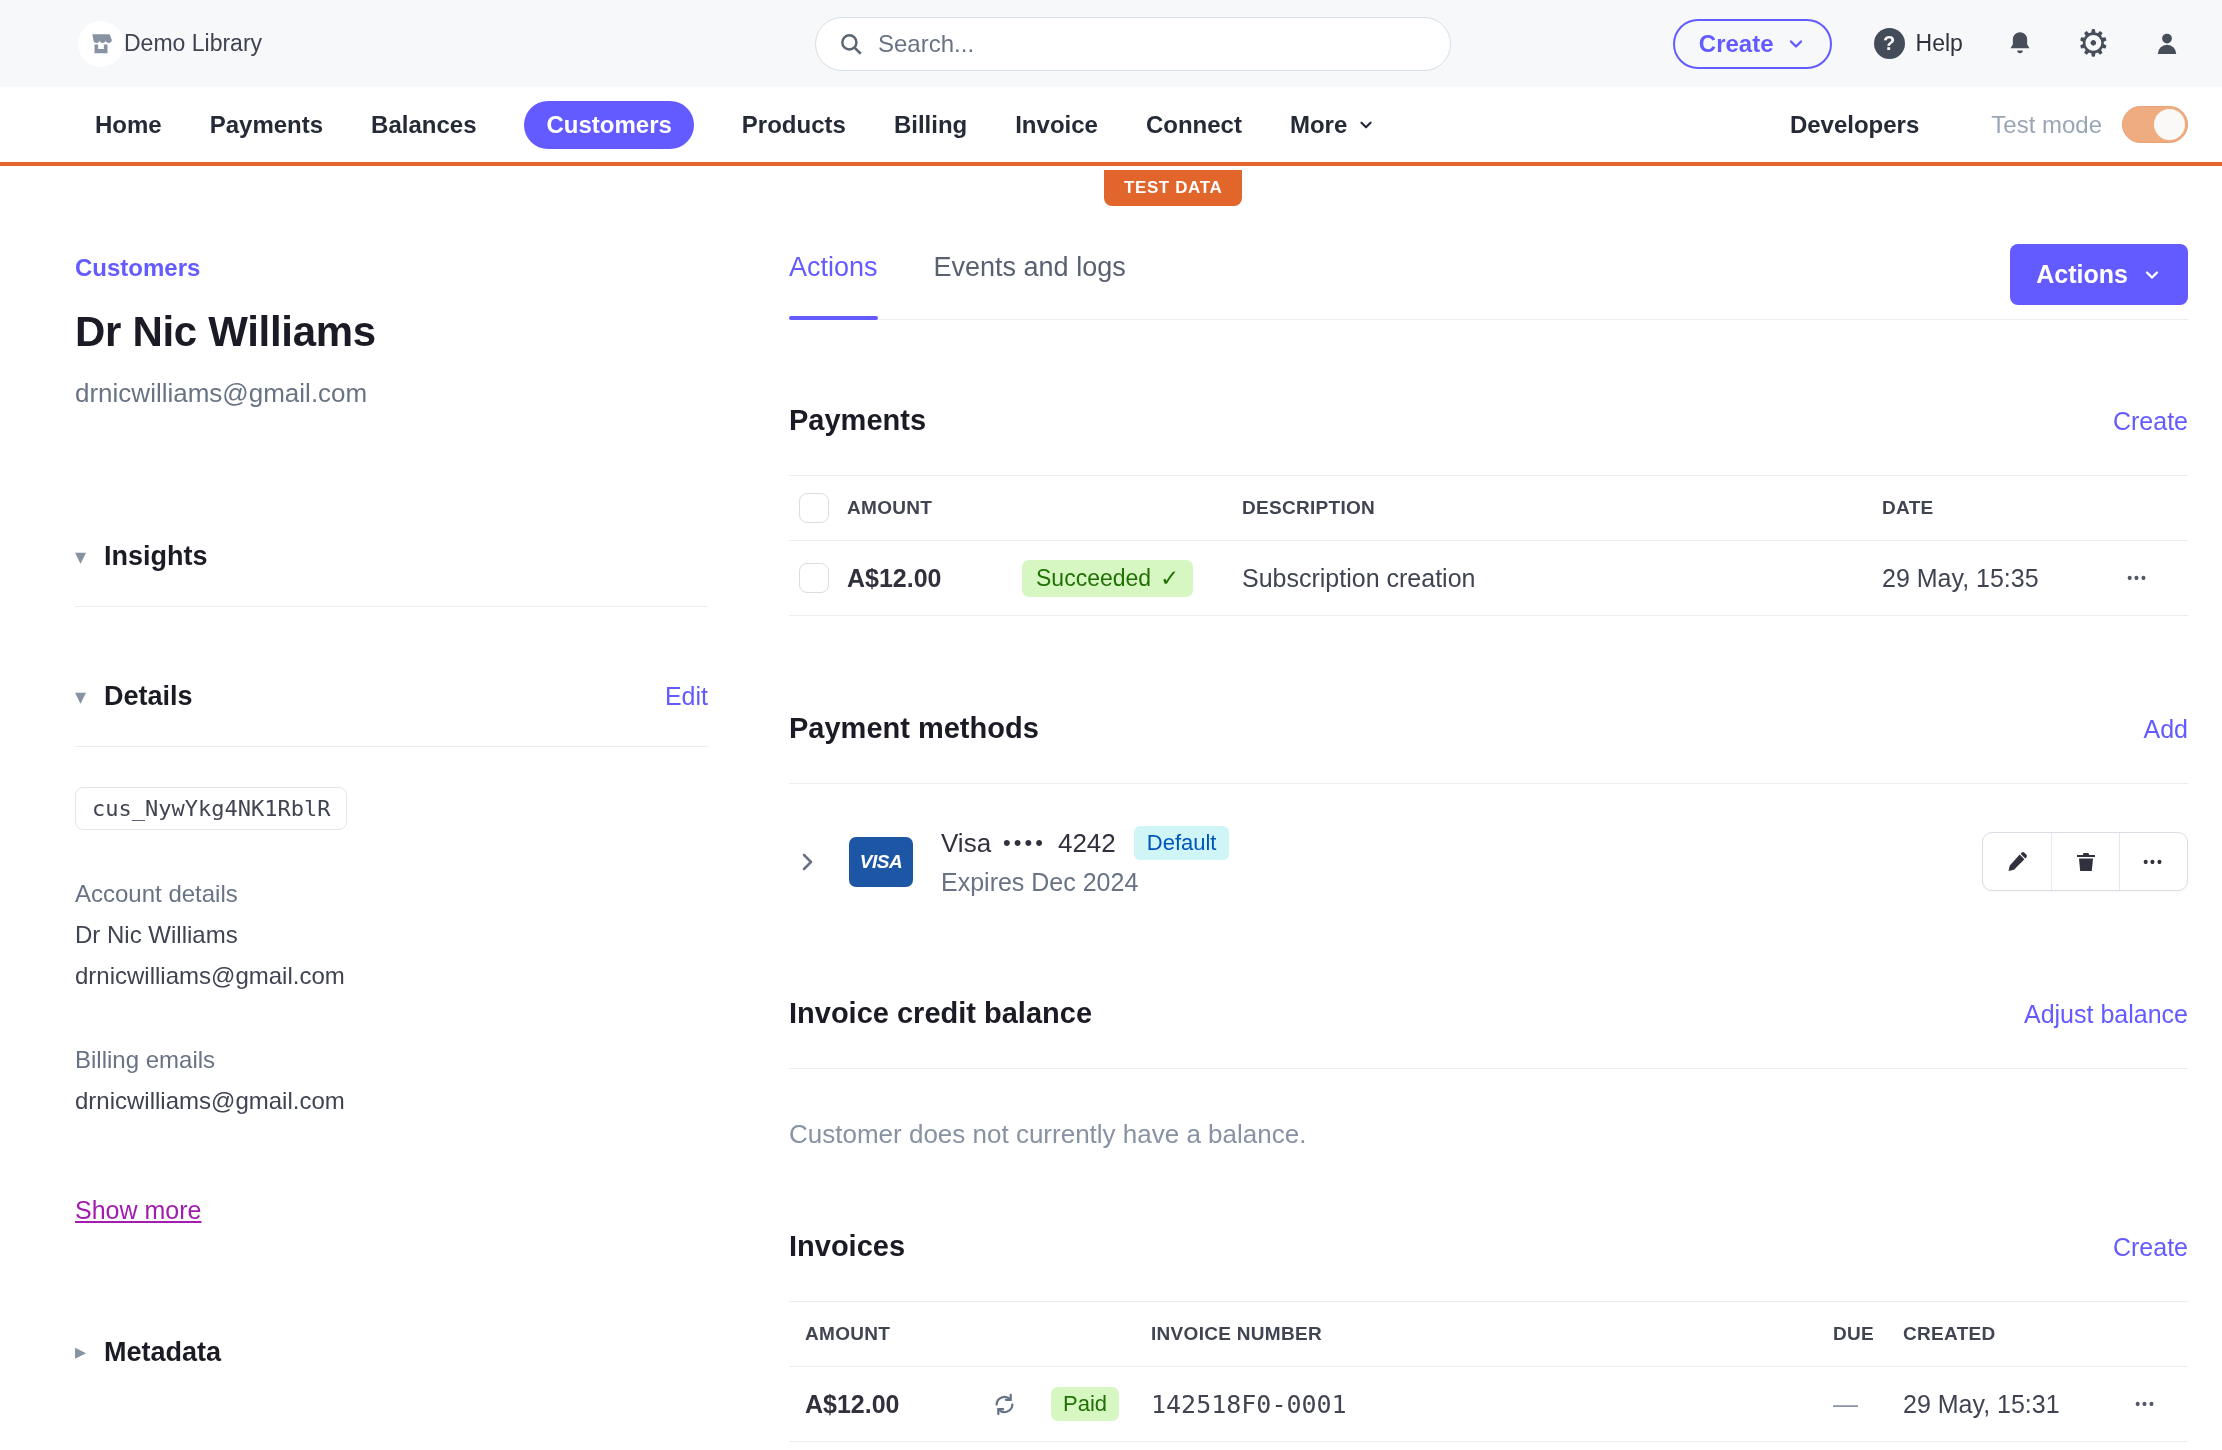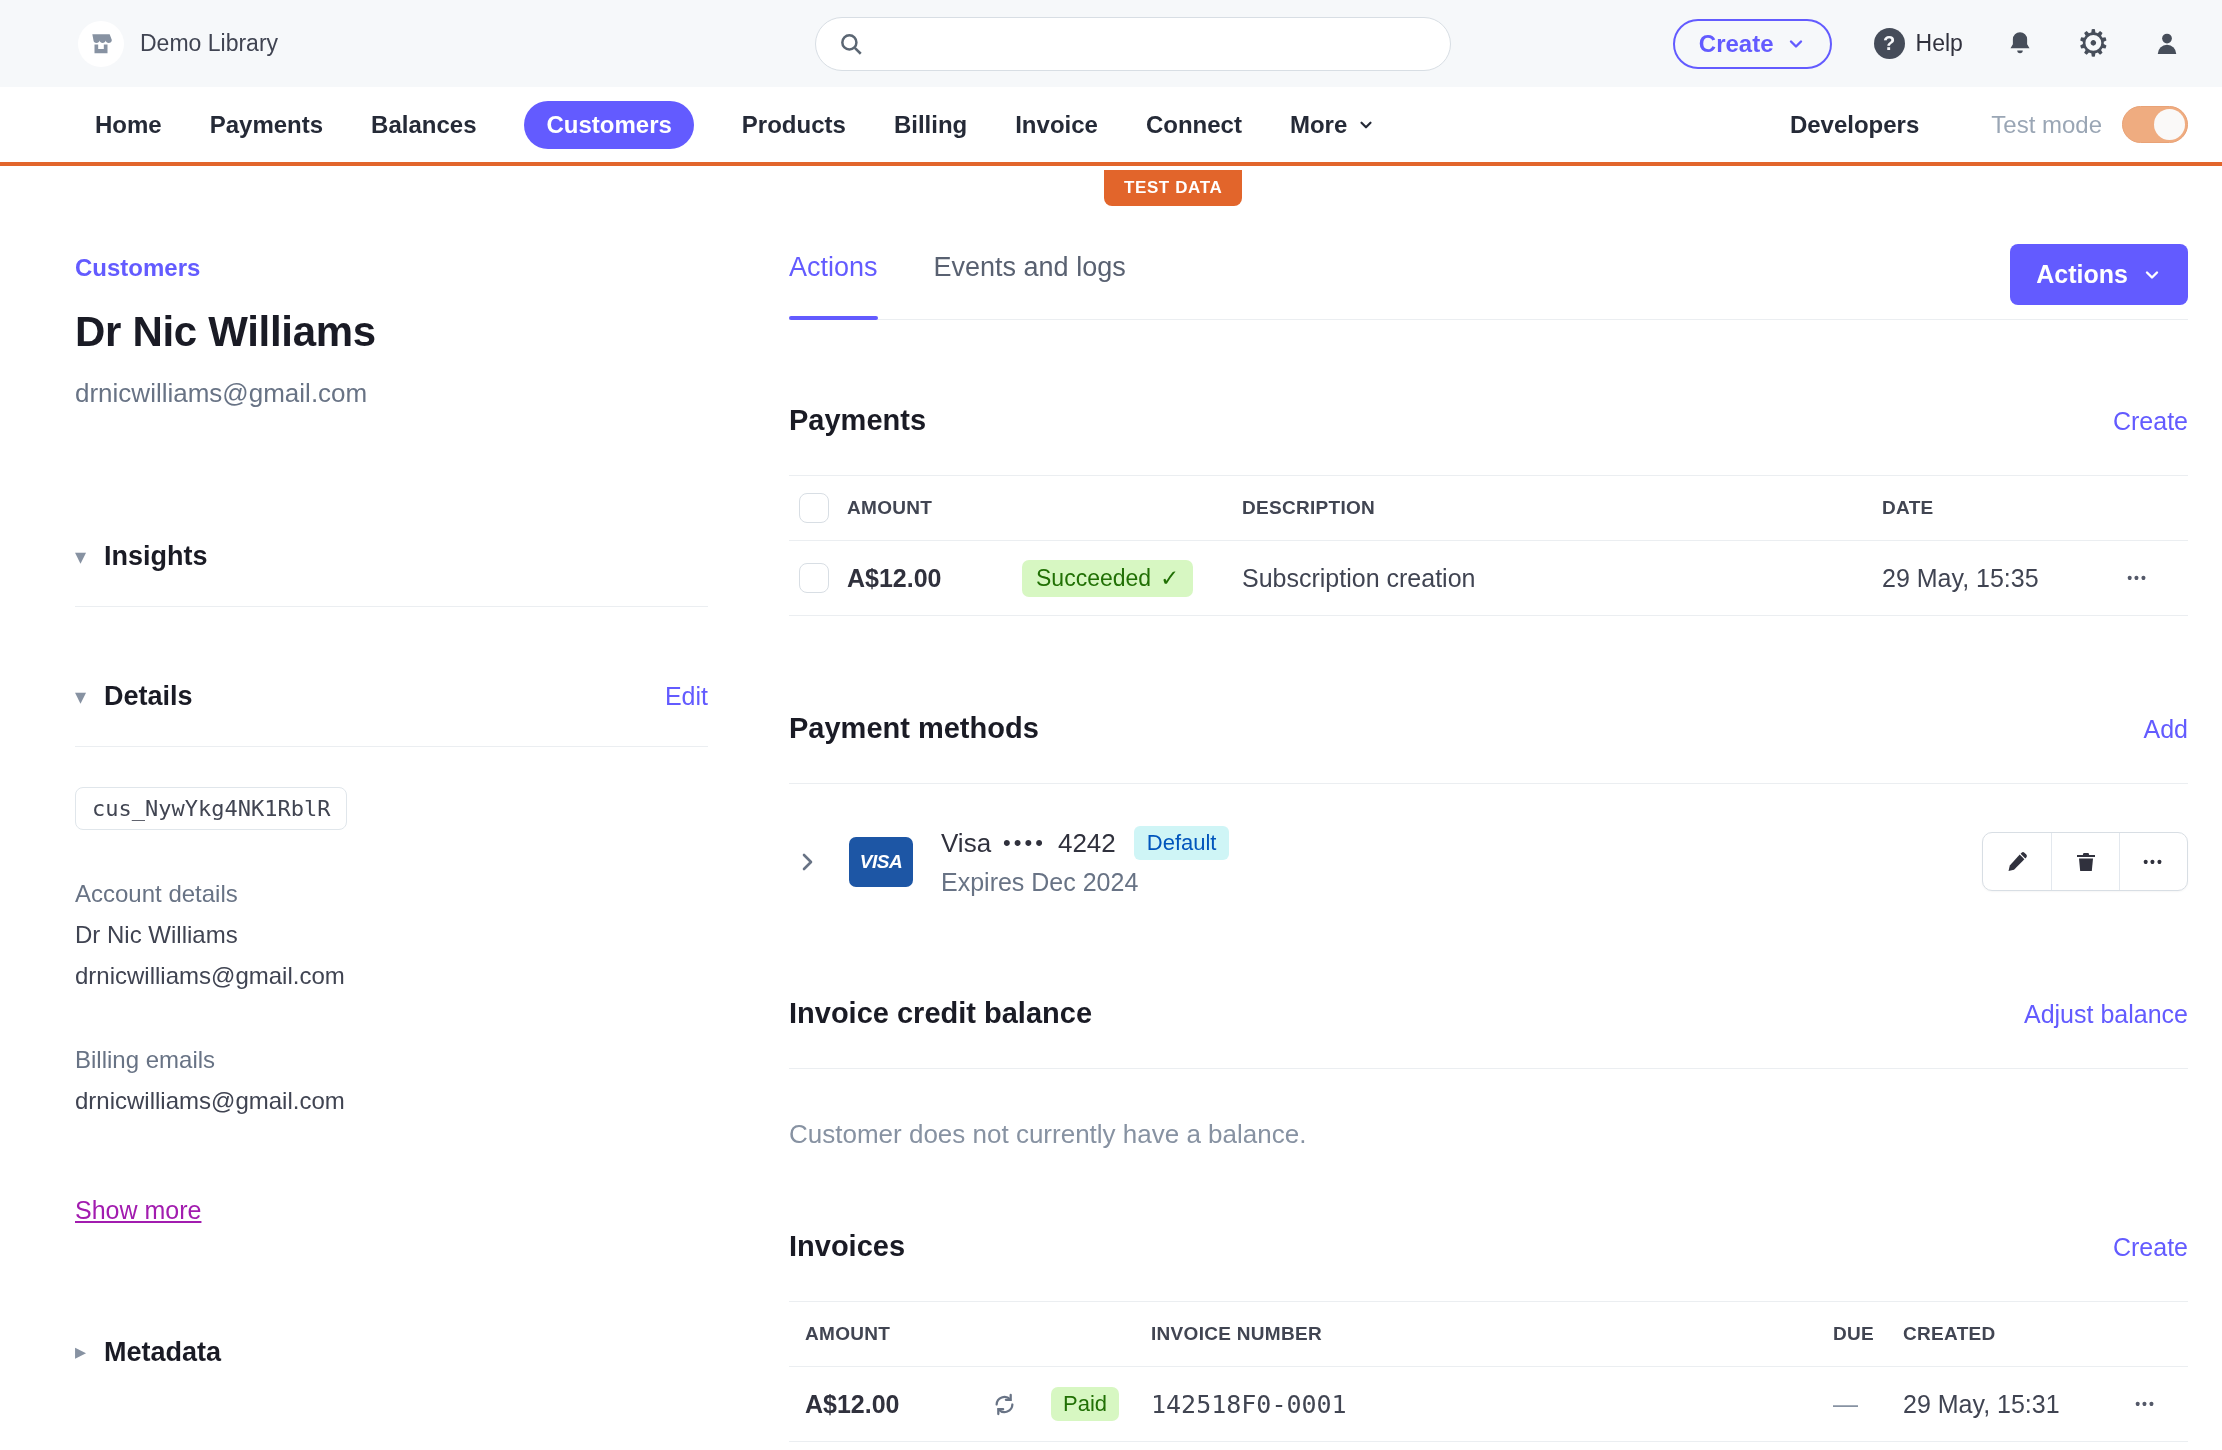--- a/index.html
+++ b/index.html
@@ -1,20 +1,20 @@
 <!DOCTYPE html>
 <html><head>
 <meta charset="utf-8">
 <style>
   * { margin:0; padding:0; box-sizing:border-box; }
   html,body { width:2222px; height:1450px; background:#ffffff; font-family:"Liberation Sans", sans-serif; color:#30313d; overflow:hidden; }
 
   
   .topbar { height:87px; background:#f6f8fa; display:flex; align-items:center; padding:0 40px 0 78px; position:relative; }
-  .brand { display:flex; align-items:center; gap:16px; }
+  .brand { display:flex; align-items:center; gap:0; }
   .brand-logo { width:46px; height:46px; border-radius:50%; background:#ffffff; display:flex; align-items:center; justify-content:center; }
   .brand-name { font-size:23px; font-weight:500; color:#404452; }
   .searchbox { position:absolute; left:815px; width:636px; height:54px; background:#ffffff; border:1px solid #d8dee4; border-radius:28px; display:flex; align-items:center; padding:0 22px; gap:14px; }
   .searchbox input { border:none; outline:none; background:transparent; font-size:24px; color:#404452; width:100%; font-family:"Liberation Sans",sans-serif; }
   .searchbox input::placeholder { color:#687385; }
   .top-right { margin-left:auto; display:flex; align-items:center; gap:42px; }
   .create-btn { display:flex; align-items:center; gap:12px; border:2px solid #635bff; color:#635bff; border-radius:27px; padding:9px 24px; font-size:24px; font-weight:600; background:transparent; cursor:pointer; font-family:"Liberation Sans",sans-serif; }
   .help { display:flex; align-items:center; gap:11px; }
   .help-circle { width:31px; height:31px; border-radius:50%; background:#454c59; color:#f6f8fa; font-size:20px; font-weight:700; display:flex; align-items:center; justify-content:center; }
   .help-label { font-size:23px; font-weight:500; color:#30313d; }
@@ -117,20 +117,21 @@
     <span class="brand-name">Demo Library</span>
   </div>
 
   <div class="searchbox">
     <span class="top-icon">
       <svg width="26" height="26" viewBox="0 0 24 24" fill="none" stroke="#5b6673" stroke-width="2.3">
         <circle cx="10.5" cy="10.5" r="6.5"></circle>
           <line x1="15.5" y1="15.5" x2="21" y2="21"></line>
       </svg>
     </span>
+    <input type="text" placeholder="Search..." style="">
   </div>
 
   <div class="top-right">
     <button class="create-btn">
       <span>Create</span>
       <svg width="20" height="20" viewBox="0 0 20 20" fill="none" stroke="#635bff" stroke-width="2.4" stroke-linecap="round" stroke-linejoin="round">
           <polyline points="5,7.5 10,12.5 15,7.5"></polyline>
         </svg>
     </button>
     <div class="help">

